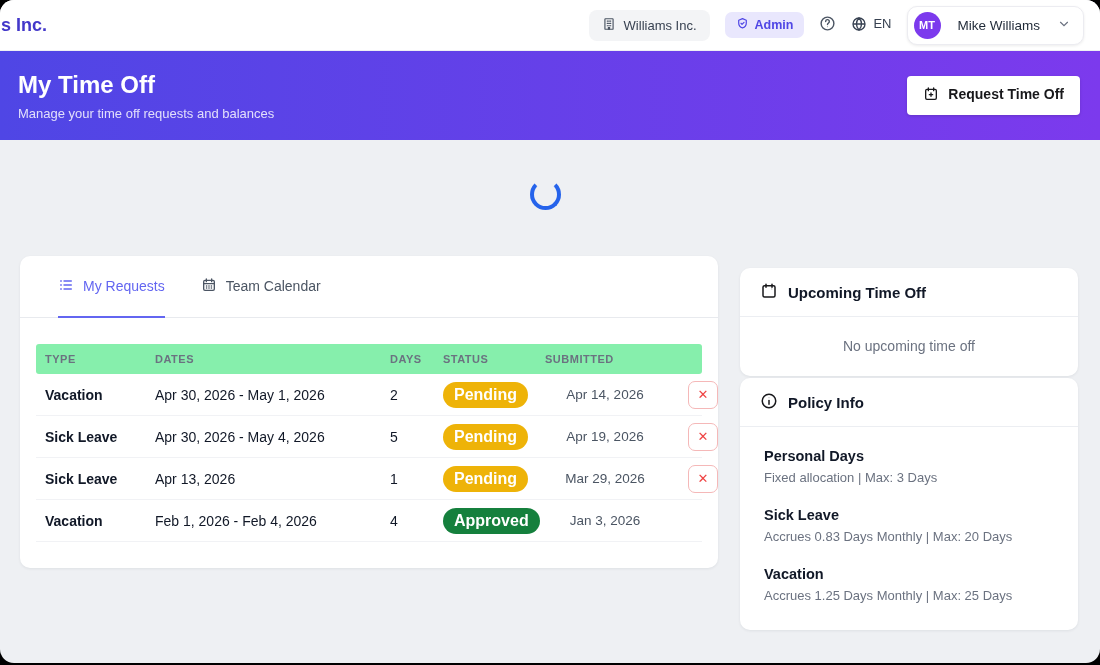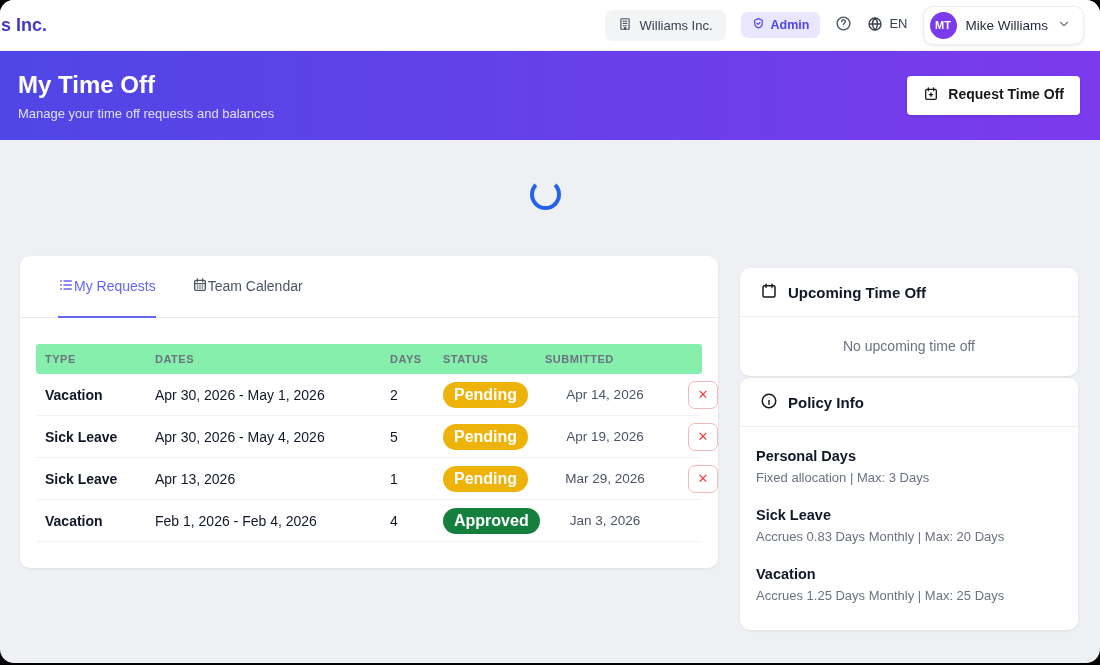--- a/index.html
+++ b/index.html
@@ -26,21 +26,21 @@
   .admin-badge {
     display:flex; align-items:center; gap:6px; background:#e9e7fd; color:#4f46e5;
     border-radius:7px; padding:5px 11px; font-size:12.5px; font-weight:700;
   }
   .admin-badge svg { width:13px; height:13px; }
   .icon-btn { background:none; border:none; cursor:pointer; display:flex; align-items:center; color:#4b5563; padding:0; }
   .icon-btn svg { width:17px; height:17px; }
   .lang-btn { display:flex; align-items:flex-start; gap:6px; font-size:13px; color:#374151; background:none; border:none; cursor:pointer; font-family:inherit; }
   .lang-btn svg { width:16px; height:16px; color:#374151; }
   .user-chip {
-    display:flex; align-items:center; gap:9px; background:#fff;
+    display:flex; align-items:center; gap:17px; background:#fff;
     border:1px solid #ececf1; border-radius:10px; padding:5px 12px 5px 6px;
     box-shadow:0 1px 3px rgba(0,0,0,.08); cursor:pointer; font-family:inherit;
   }
   .avatar {
     width:27px; height:27px; border-radius:50%; background:#7c3aed; color:#fff;
     display:flex; align-items:center; justify-content:center; font-size:11px; font-weight:700;
   }
   .user-name { font-size:13.5px; color:#1f2937; }
   .user-chip svg { width:14px; height:14px; color:#6b7280; }
 
@@ -67,21 +67,21 @@
     animation:spin 1s linear infinite;
   }
   @keyframes spin { from{transform:rotate(45deg);} to{transform:rotate(405deg);} }
 
   
   .card { position:absolute; background:#fff; border-radius:10px; box-shadow:0 1px 3px rgba(16,24,40,.07); }
   .requests-card { left:20px; top:256px; width:698px; padding-bottom:26px; }
 
   .tabbar { height:62px; border-bottom:1px solid #e8eaee; display:flex; padding-left:38px; gap:36px; }
   .tab {
-    display:flex; align-items:center; font-size:14px; color:#4b5563;
+    display:flex; align-items:center; gap:9px; font-size:14px; color:#4b5563;
     background:none; border:none; border-bottom:2px solid transparent; margin-bottom:-1px;
     cursor:pointer; font-family:inherit; padding:0;
   }
   .tab svg { width:16px; height:16px; }
   .tab.active { color:#6366f1; border-bottom-color:#6366f1; }
 
   .table { margin:26px 16px 0 16px; }
   .trow {
     display:grid; grid-template-columns:110px 235px 53px 102px 120px 1fr;
     align-items:center; padding-left:9px;
@@ -108,21 +108,21 @@
 
   
   .upcoming-card { left:740px; top:268px; width:338px; }
   .policy-card  { left:740px; top:378px; width:338px; }
   .card-header {
     display:flex; align-items:center; gap:10px; padding:14px 20px 13px;
     border-bottom:1px solid #eceef2; font-size:15px; font-weight:700; color:#111827;
   }
   .card-header svg { width:18px; height:18px; color:#18181b; }
   .upcoming-body { padding:21px 20px 22px; text-align:center; color:#6b7280; font-size:14px; }
-  .policy-body { padding:21px 16px 27px; }
+  .policy-body { padding:21px 24px 27px; }
   .policy-item { margin-bottom:22px; }
   .policy-item:last-child { margin-bottom:0; }
   .policy-name { font-size:14.5px; font-weight:700; color:#111827; margin-bottom:6px; }
   .policy-details { font-size:13px; color:#6b7280; }
 </style>
 </head>
 <body>
 
 <div id="app">
 

